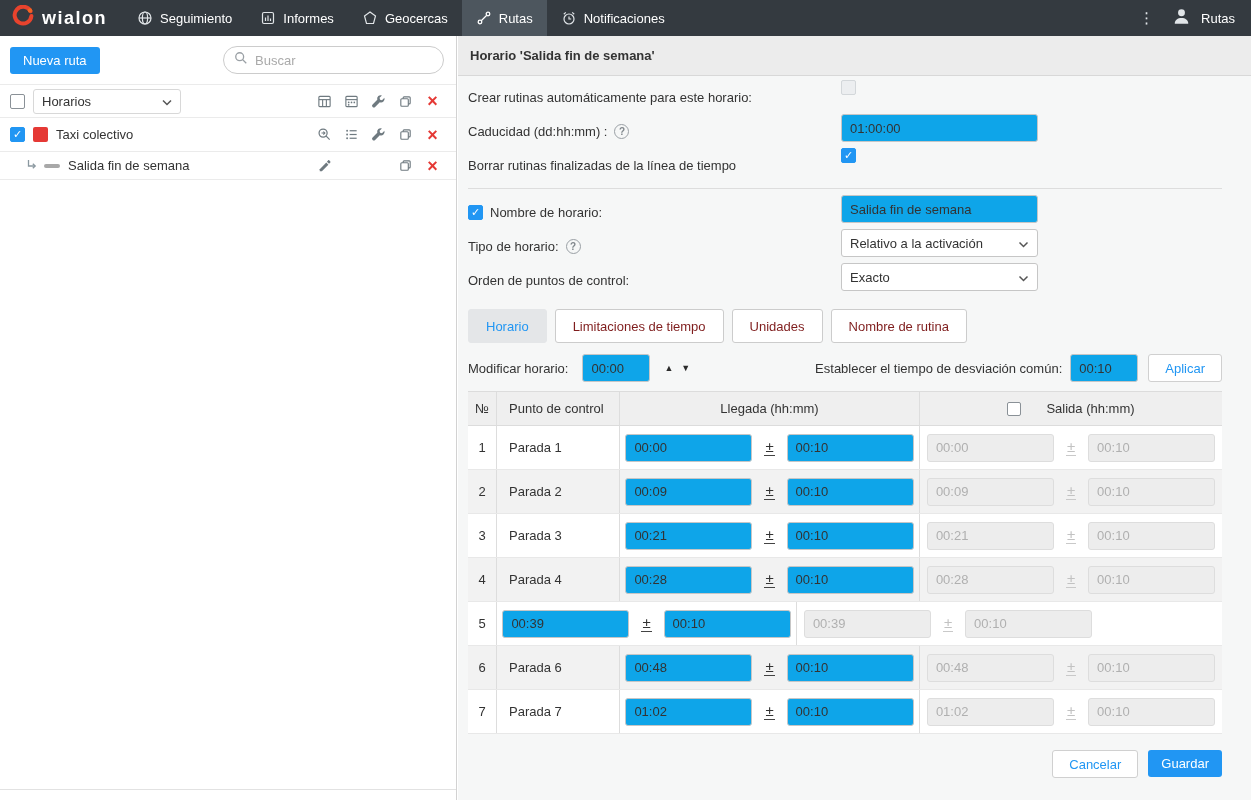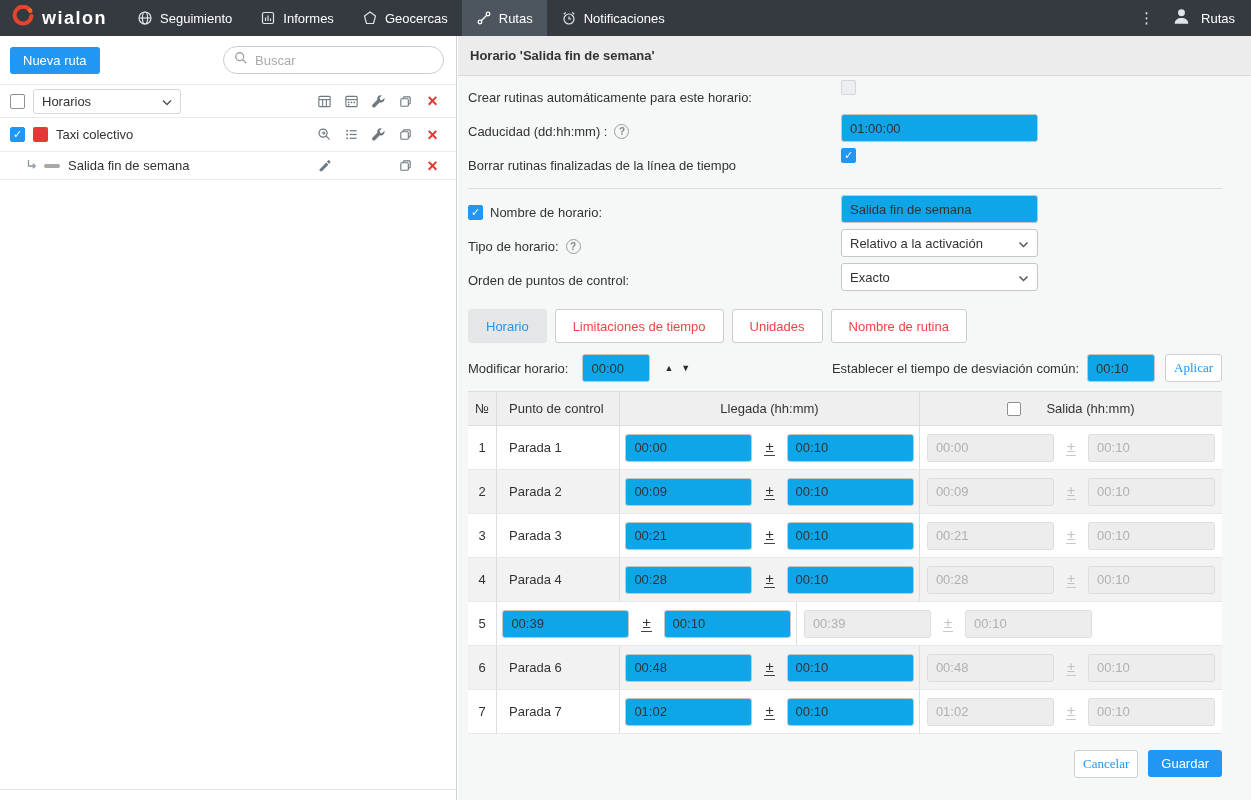--- a/index.html
+++ b/index.html
@@ -58,27 +58,27 @@
 
   .help-circle { width:15px; height:15px; border:1px solid #9aa0a5; border-radius:50%; color:#80878c; font-size:10px; font-weight:bold; display:flex; align-items:center; justify-content:center; cursor:pointer; flex:none; }
 
   .text-input { height:28px; border:1px solid #c6c6c6; border-radius:3px; padding:0 8px; font-size:13px; font-family:"Liberation Sans",sans-serif; color:#333; background:#0ea5e9; }
   .text-input:disabled { background:#ededed; border-color:#ddd; color:#b0b0b0; }
   .w197 { width:197px; } .w68 { width:68px; } .w127 { width:127px; }
 
   .select { width:197px; height:28px; border:1px solid #c6c6c6; border-radius:3px; background:#fff; display:flex; align-items:center; justify-content:space-between; padding:0 8px; font-size:13px; color:#333; cursor:pointer; }
 
   .tabs { display:flex; gap:8px; margin-top:12px; }
-  .tab { height:34px; display:flex; align-items:center; padding:0 17px; font-size:13px; border-radius:3px; background:#fff; border:1px solid #ccc; color:#ef4444; cursor:pointer; }
+  .tab { height:34px; display:flex; align-items:center; padding:0 17px; font-size:13px; border-radius:3px; background:#fff; border:1px solid #ccc; color:#7f1d1d; cursor:pointer; }
   .tab.active { background:#e4e6e8; border-color:#e4e6e8; color:#2196f3; }
 
   .modify-row { display:flex; align-items:center; margin-top:10px; height:30px; width:754px; font-size:13px; color:#333; }
   .spin { font-size:9px; color:#2b2b2b; cursor:pointer; padding:0 4px; }
 
-  .btn-ghost { background:#fff; color:#2196f3; border:1px solid #d0d0d0; border-radius:3px; height:28px; padding:0 8px; font-size:13px; font-family:Liberation Serif, serif; cursor:pointer; }
+  .btn-ghost { background:#fff; color:#2196f3; border:1px solid #d0d0d0; border-radius:3px; height:28px; padding:0 16px; font-size:13px; font-family:Liberation Sans, sans-serif; cursor:pointer; }
 
   
   .table { margin-top:8px; width:754px; }
   .thead { display:flex; background:#efefef; border-top:1px solid #dcdcdc; border-bottom:1px solid #dcdcdc; height:35px; font-size:13px; color:#333; }
   .trow { display:flex; height:44px; border-bottom:1px solid #e8e8e8; background:#fff; font-size:13px; color:#333; }
   .trow.alt { background:#f2f2f2; }
   .c-num { width:29px; display:flex; align-items:center; justify-content:center; border-right:1px solid #ddd; }
   .c-name { width:123px; display:flex; align-items:center; padding-left:12px; border-right:1px solid #ddd; }
   .c-arr { width:300px; display:flex; align-items:center; justify-content:center; gap:12px; border-right:1px solid #ddd; }
   .c-dep { width:302px; display:flex; align-items:center; justify-content:center; gap:12px; }

